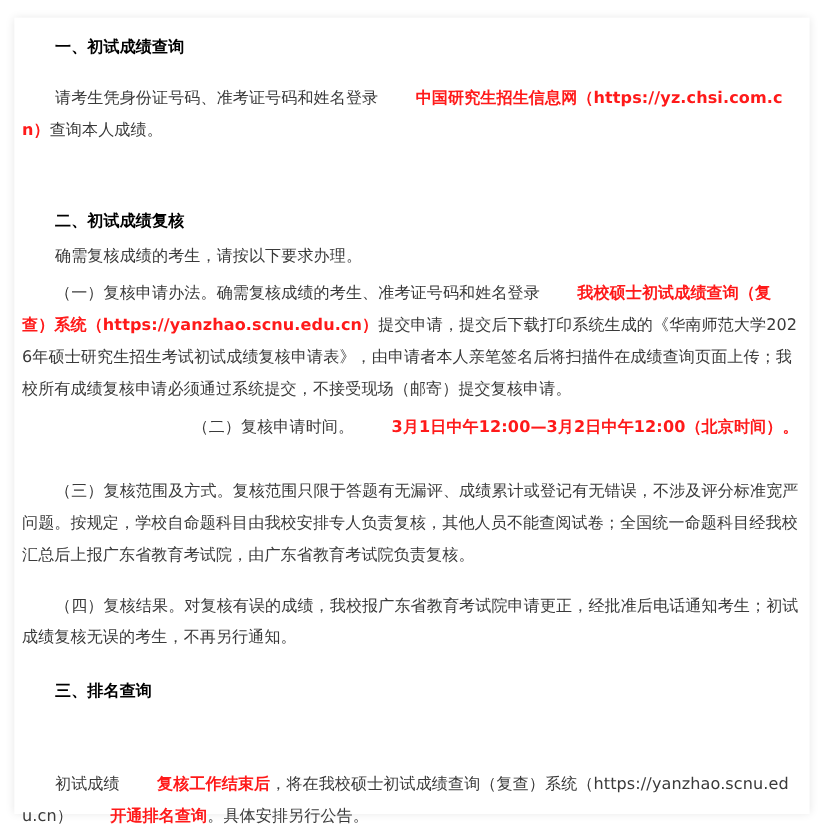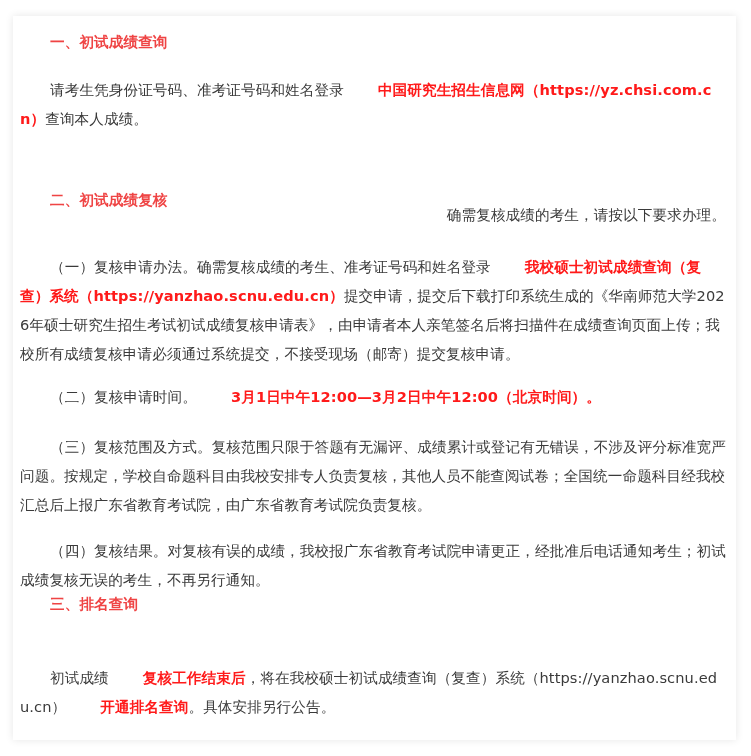--- a/index.html
+++ b/index.html
@@ -37,22 +37,21 @@
       left: 0;
       width: 706px;
       line-height: 29px;
       margin: 0;
       text-indent: 30px;
       white-space: normal;
       word-break: break-all;
     }
     .heading {
       font-weight: bold;
-      color: #ef4444;
-      font-family: Liberation Serif, serif;
+      color: #000000;
     }
     .red {
       color: #ff1a1a;
       font-weight: bold;
       margin-left: 34px;
     }
   </style>
 </head>
 <body>
 
@@ -64,42 +63,42 @@
     </p>
 
     <p class="block" style="top:59px;">
       <span>请考生凭身份证号码、准考证号码和姓名登录</span><span class="red">中国研究生招生信息网（https://yz.chsi.com.cn）</span><span>查询本人成绩。</span>
     </p>
 
     <p class="block heading" style="top:136px;margin-top:34px;">
       <span>二、初试成绩复核</span>
     </p>
 
-    <p class="block" style="top:184px;text-align:right;">
+    <p class="block" style="top:202px;">
       <span>确需复核成绩的考生，请按以下要求办理。</span>
     </p>
 
     <p class="block" style="top:236px;">
       <span>（一）复核申请办法。确需复核成绩的考生、准考证号码和姓名登录</span><span class="red">我校硕士初试成绩查询（复查）系统（https://yanzhao.scnu.edu.cn）</span><span>提交申请，提交后下载打印系统生成的《华南师范大学2026年硕士研究生招生考试初试成绩复核申请表》，由申请者本人亲笔签名后将扫描件在成绩查询页面上传；我校所有成绩复核申请必须通过系统提交，不接受现场（邮寄）提交复核申请。</span>
     </p>
 
-    <p class="block" style="top:366px;">
+    <p class="block" style="top:358px;text-align:right;">
       <span>（二）复核申请时间。</span><span class="red">3月1日中午12:00—3月2日中午12:00（北京时间）。</span>
     </p>
 
     <p class="block" style="top:416px;">
       <span>（三）复核范围及方式。复核范围只限于答题有无漏评、成绩累计或登记有无错误，不涉及评分标准宽严问题。按规定，学校自命题科目由我校安排专人负责复核，其他人员不能查阅试卷；全国统一命题科目经我校汇总后上报广东省教育考试院，由广东省教育考试院负责复核。</span>
     </p>
 
     <p class="block" style="top:520px;">
       <span>（四）复核结果。对复核有误的成绩，我校报广东省教育考试院申请更正，经批准后电话通知考生；初试成绩复核无误的考生，不再另行通知。</span>
     </p>
 
-    <p class="block heading" style="top:574px;">
+    <p class="block heading" style="top:598px;">
       <span>三、排名查询</span>
     </p>
 
-    <p class="block" style="top:647px;">
+    <p class="block" style="top:682px;">
       <span>初试成绩</span><span class="red">复核工作结束后</span><span>，将在我校硕士初试成绩查询（复查）系统（https://yanzhao.scnu.edu.cn）</span><span class="red">开通排名查询</span><span>。具体安排另行公告。</span>
     </p>
 
   </div>
 </div>
 
 </body></html>

